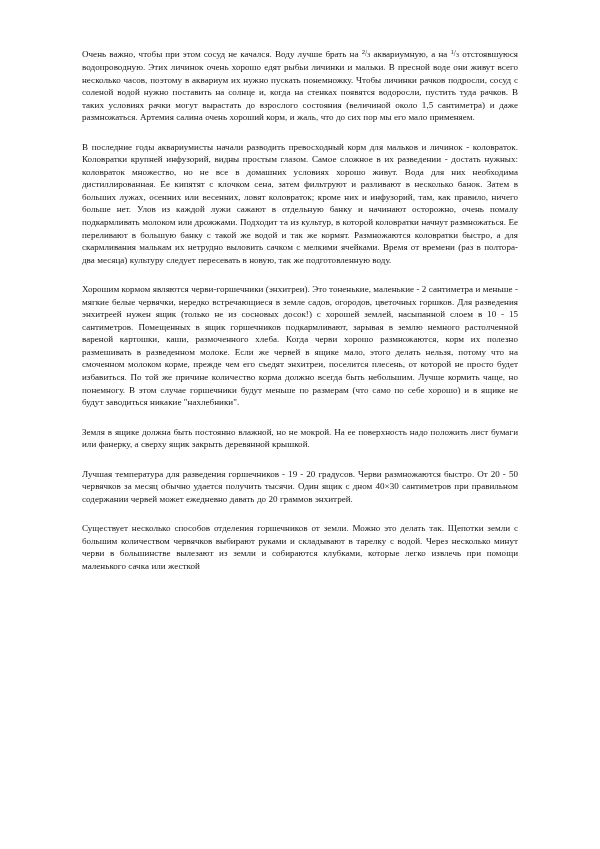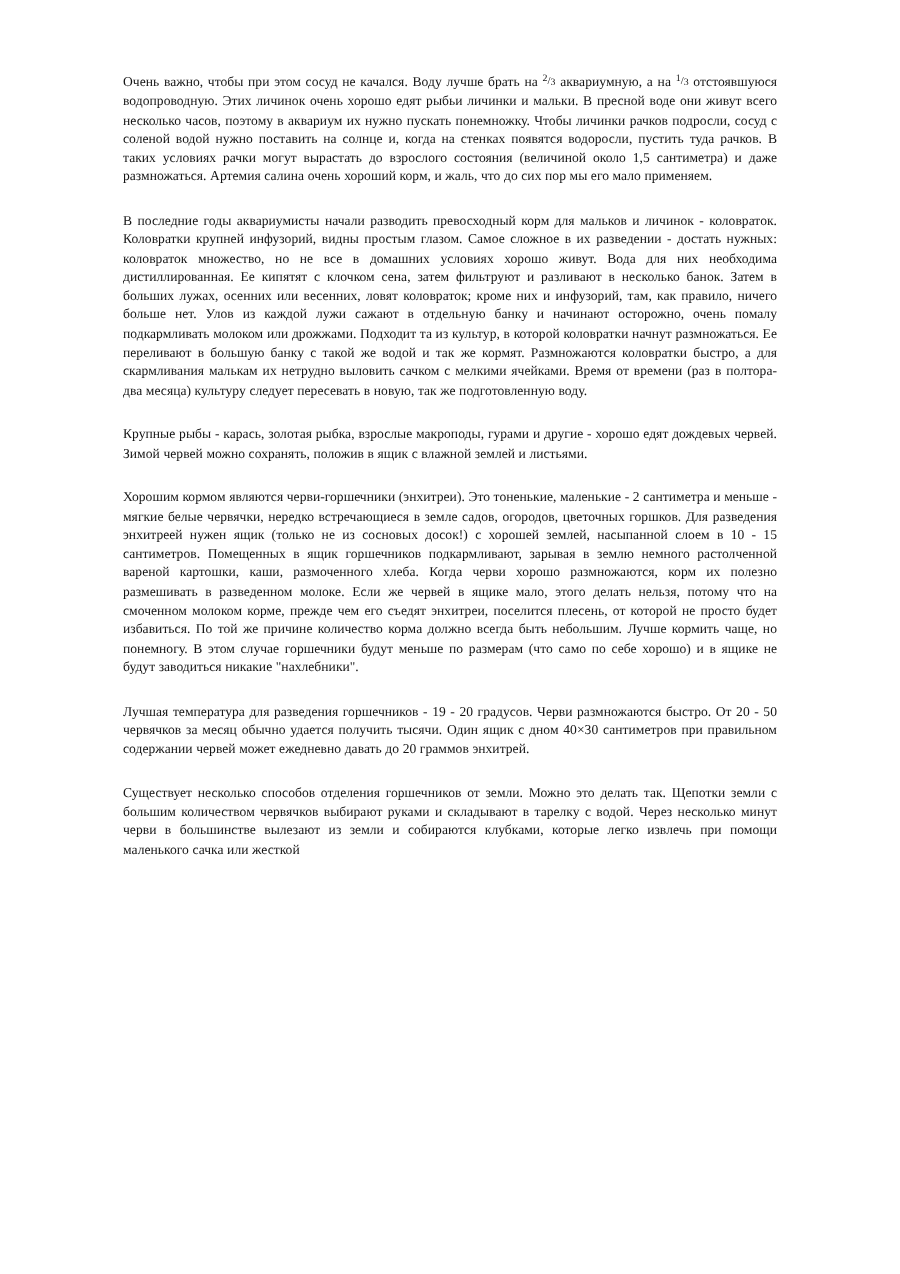--- a/index.html
+++ b/index.html
@@ -60,23 +60,23 @@
 </head>
 <body>
 
 <div class="page">
   <div class="text-column">
 
     <p class="para">Очень важно, чтобы при этом сосуд не качался. Воду лучше брать на <span class="frac"><sup>2</sup>/<sub>3</sub></span> аквариумную, а на <span class="frac"><sup>1</sup>/<sub>3</sub></span> отстоявшуюся водопроводную. Этих личинок очень хорошо едят рыбьи личинки и мальки. В пресной воде они живут всего несколько часов, поэтому в аквариум их нужно пускать понемножку. Чтобы личинки рачков подросли, сосуд с соленой водой нужно поставить на солнце и, когда на стенках появятся водоросли, пустить туда рачков. В таких условиях рачки могут вырастать до взрослого состояния (величиной около 1,5 сантиметра) и даже размножаться. Артемия салина очень хороший корм, и жаль, что до сих пор мы его мало применяем.</p>
 
     <p class="para">В последние годы аквариумисты начали разводить превосходный корм для мальков и личинок - коловраток. Коловратки крупней инфузорий, видны простым глазом. Самое сложное в их разведении - достать нужных: коловраток множество, но не все в домашних условиях хорошо живут. Вода для них необходима дистиллированная. Ее кипятят с клочком сена, затем фильтруют и разливают в несколько банок. Затем в больших лужах, осенних или весенних, ловят коловраток; кроме них и инфузорий, там, как правило, ничего больше нет. Улов из каждой лужи сажают в отдельную банку и начинают осторожно, очень помалу подкармливать молоком или дрожжами. Подходит та из культур, в которой коловратки начнут размножаться. Ее переливают в большую банку с такой же водой и так же кормят. Размножаются коловратки быстро, а для скармливания малькам их нетрудно выловить сачком с мелкими ячейками. Время от времени (раз в полтора-два месяца) культуру следует пересевать в новую, так же подготовленную воду.</p>
 
-    <p class="para">Крупные рыбы - карась, золотая рыбка, взрослые макроподы, гурами и другие - хорошо едят дождевых червей. Зимой червей можно сохранять, положив в ящик с влажной землей и листьями.</p>
 
     <p class="para">Хорошим кормом являются черви-горшечники (энхитреи). Это тоненькие, маленькие - 2 сантиметра и меньше - мягкие белые червячки, нередко встречающиеся в земле садов, огородов, цветочных горшков. Для разведения энхитреей нужен ящик (только не из сосновых досок!) с хорошей землей, насыпанной слоем в 10 - 15 сантиметров. Помещенных в ящик горшечников подкармливают, зарывая в землю немного растолченной вареной картошки, каши, размоченного хлеба. Когда черви хорошо размножаются, корм их полезно размешивать в разведенном молоке. Если же червей в ящике мало, этого делать нельзя, потому что на смоченном молоком корме, прежде чем его съедят энхитреи, поселится плесень, от которой не просто будет избавиться. По той же причине количество корма должно всегда быть небольшим. Лучше кормить чаще, но понемногу. В этом случае горшечники будут меньше по размерам (что само по себе хорошо) и в ящике не будут заводиться никакие "нахлебники".</p>
 
+    <p class="para">Земля в ящике должна быть постоянно влажной, но не мокрой. На ее поверхность надо положить лист бумаги или фанерку, а сверху ящик закрыть деревянной крышкой.</p>
 
     <p class="para">Лучшая температура для разведения горшечников - 19 - 20 градусов. Черви размножаются быстро. От 20 - 50 червячков за месяц обычно удается получить тысячи. Один ящик с дном 40×30 сантиметров при правильном содержании червей может ежедневно давать до 20 граммов энхитрей.</p>
 
     <p class="para">Существует несколько способов отделения горшечников от земли. Можно это делать так. Щепотки земли с большим количеством червячков выбирают руками и складывают в тарелку с водой. Через несколько минут черви в большинстве вылезают из земли и собираются клубками, которые легко извлечь при помощи маленького сачка или жесткой</p>
 
   </div>
 </div>
 
 </body></html>

